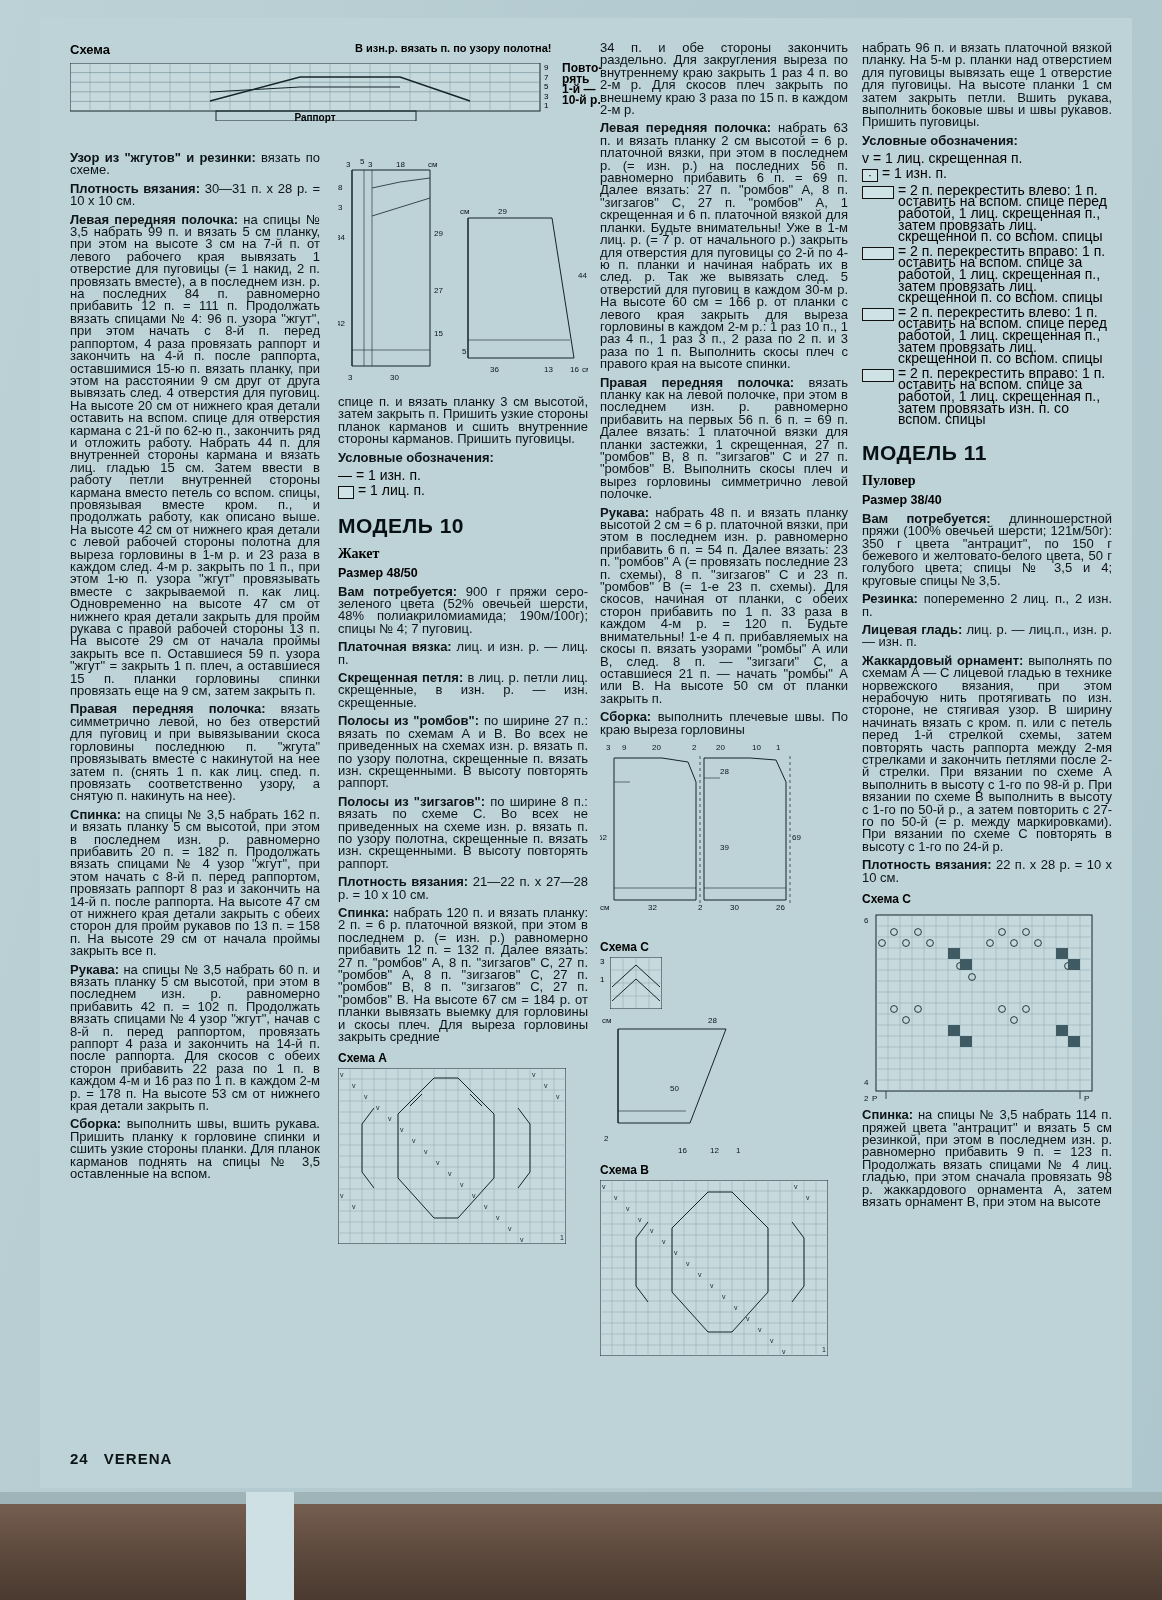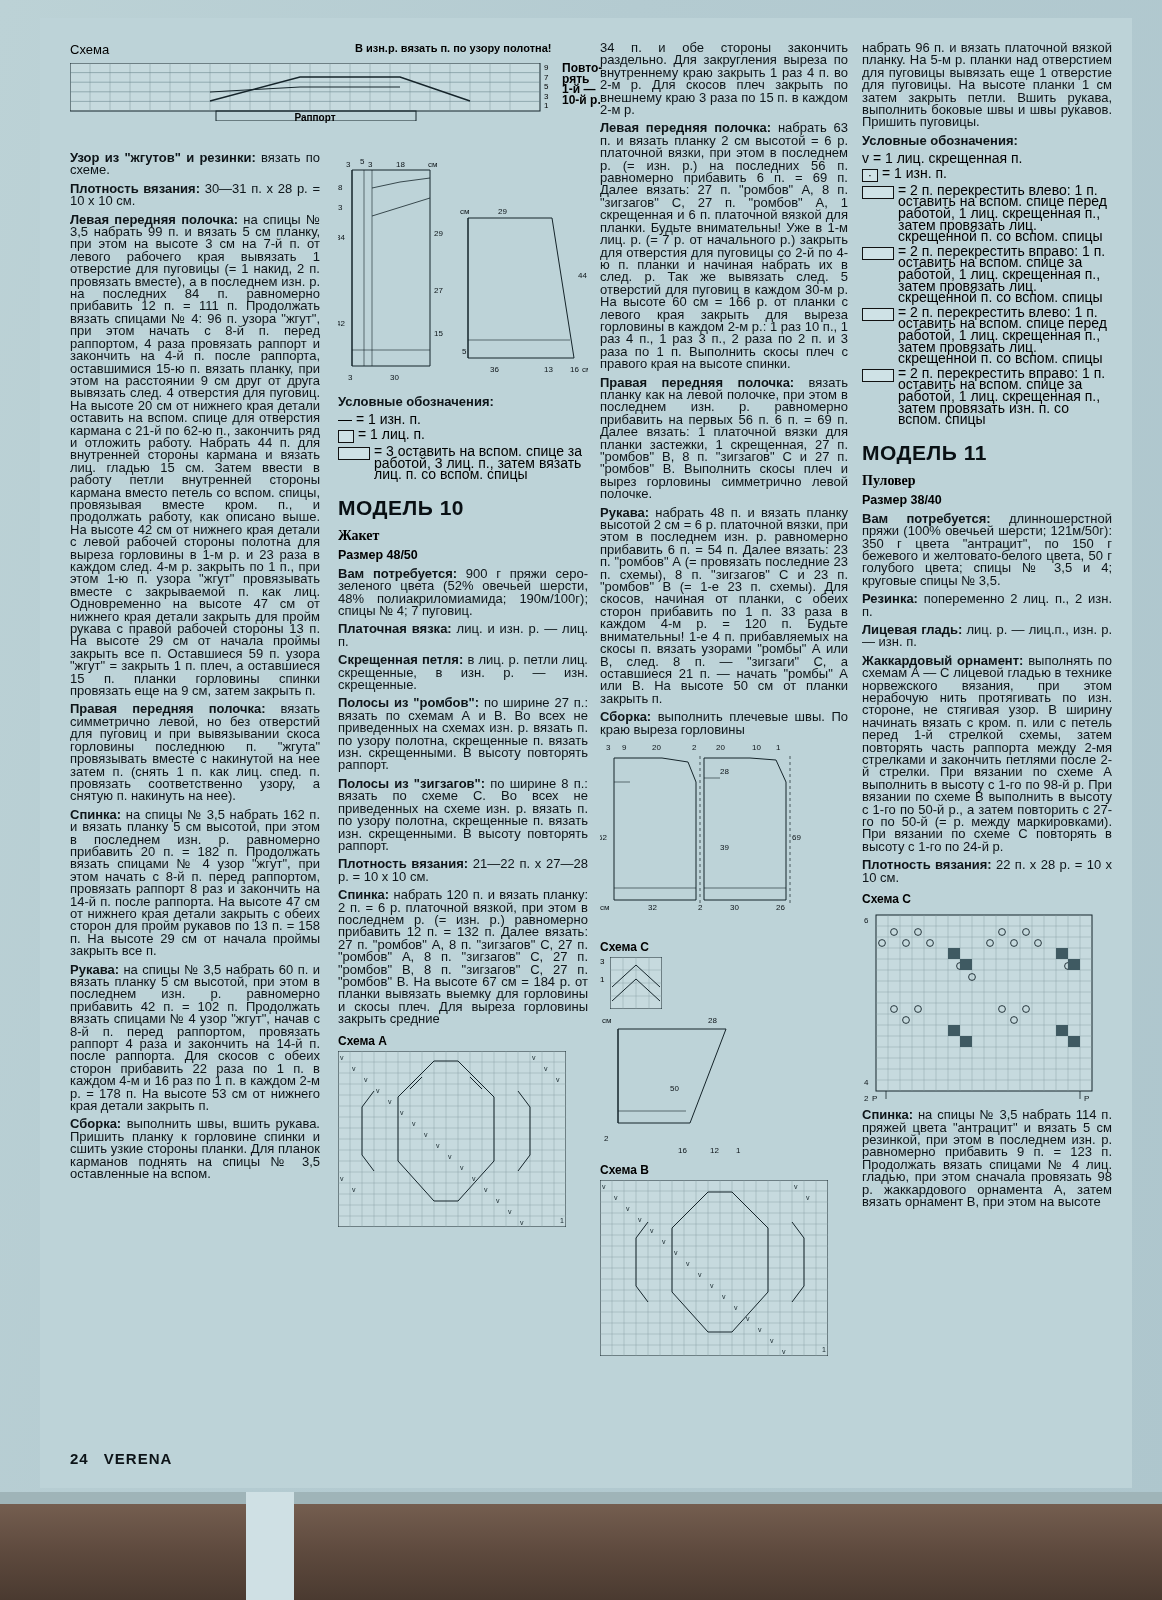--- a/index.html
+++ b/index.html
@@ -61,21 +61,21 @@
   .fig{margin:6px 0 8px 0;}
 </style>
 </head>
 <body>
 
 <div class="page">
   <div class="paper"></div>
 
   <div style="position:absolute;left:70px;top:42px;width:1000px;">
     <div style="display:flex;align-items:flex-start;">
-      <div style="font-size:13px;font-weight:normal;width:250px;">Схема</div>
+      <div style="font-size:13px;font-weight:bold;width:250px;">Схема</div>
       <div style="font-size:11px;font-weight:bold;padding-left:35px;">В изн.р. вязать п. по узору полотна!</div>
     </div>
     <div style="position:relative;margin-top:6px;">
       <svg width="482" height="58">
         <rect x="0" y="0" width="470" height="48" fill="#c6dade" stroke="#15242a" stroke-width="1"></rect>
         <g stroke="#5d7a81" stroke-width="0.5">
           <line x1="0" y1="9.6" x2="470" y2="9.6"></line>
             <line x1="0" y1="19.2" x2="470" y2="19.2"></line>
           <line x1="0" y1="28.8" x2="470" y2="28.8"></line>
             <line x1="0" y1="38.4" x2="470" y2="38.4"></line>
@@ -163,31 +163,28 @@
         <text x="160" y="56" font-size="8" fill="#0d1418">29</text>
         <text x="240" y="120" font-size="8" fill="#0d1418">44</text>
         <text x="124" y="196" font-size="8" fill="#0d1418">5</text>
         <text x="152" y="214" font-size="8" fill="#0d1418">36</text>
         <text x="206" y="214" font-size="8" fill="#0d1418">13</text>
         <text x="232" y="214" font-size="8" fill="#0d1418">16</text>
         <text x="244" y="214" font-size="8" fill="#0d1418">см</text>
       </svg>
     </div>
 
+    <div class="txt">спице п. и вязать планку 3 см высотой, затем закрыть п. Пришить узкие стороны планок карманов и сшить внутренние стороны карманов. Пришить пуговицы.</div>
     <div class="txt b">Условные обозначения:</div>
     <div class="legend-row">
         <span class="small">— = 1 изн. п.</span>
       </div>
     <div class="legend-row">
         <span class="sym"></span>
         <span class="small">= 1 лиц. п.</span>
-      </div>
-    <div class="legend-row">
-        <span class="sym wide"></span>
-        <span class="small">= 3 оставить на вспом. спице за работой, 3 лиц. п., затем вязать лиц. п. со вспом. спицы</span>
       </div>
 
     <h2 class="model">МОДЕЛЬ 10</h2>
     <h3 class="sub">Жакет</h3>
     <h4 class="size">Размер 48/50</h4>
 
     <div class="txt"><span class="b">Вам потребуется:</span><span> 900 г пряжи серо-зеленого цвета (52% овечьей шерсти, 48% полиакриломиамида; 190м/100г); спицы № 4; 7 пуговиц.</span></div>
     <div class="txt"><span class="b">Платочная вязка:</span><span> лиц. и изн. р. — лиц. п.</span></div>
     <div class="txt"><span class="b">Скрещенная петля:</span><span> в лиц. р. петли лиц. скрещенные, в изн. р. — изн. скрещенные.</span></div>
     <div class="txt"><span class="b">Полосы из "ромбов":</span><span> по ширине 27 п.: вязать по схемам А и В. Во всех не приведенных на схемах изн. р. вязать п. по узору полотна, скрещенные п. вязать изн. скрещенными. В высоту повторять раппорт.</span></div>

